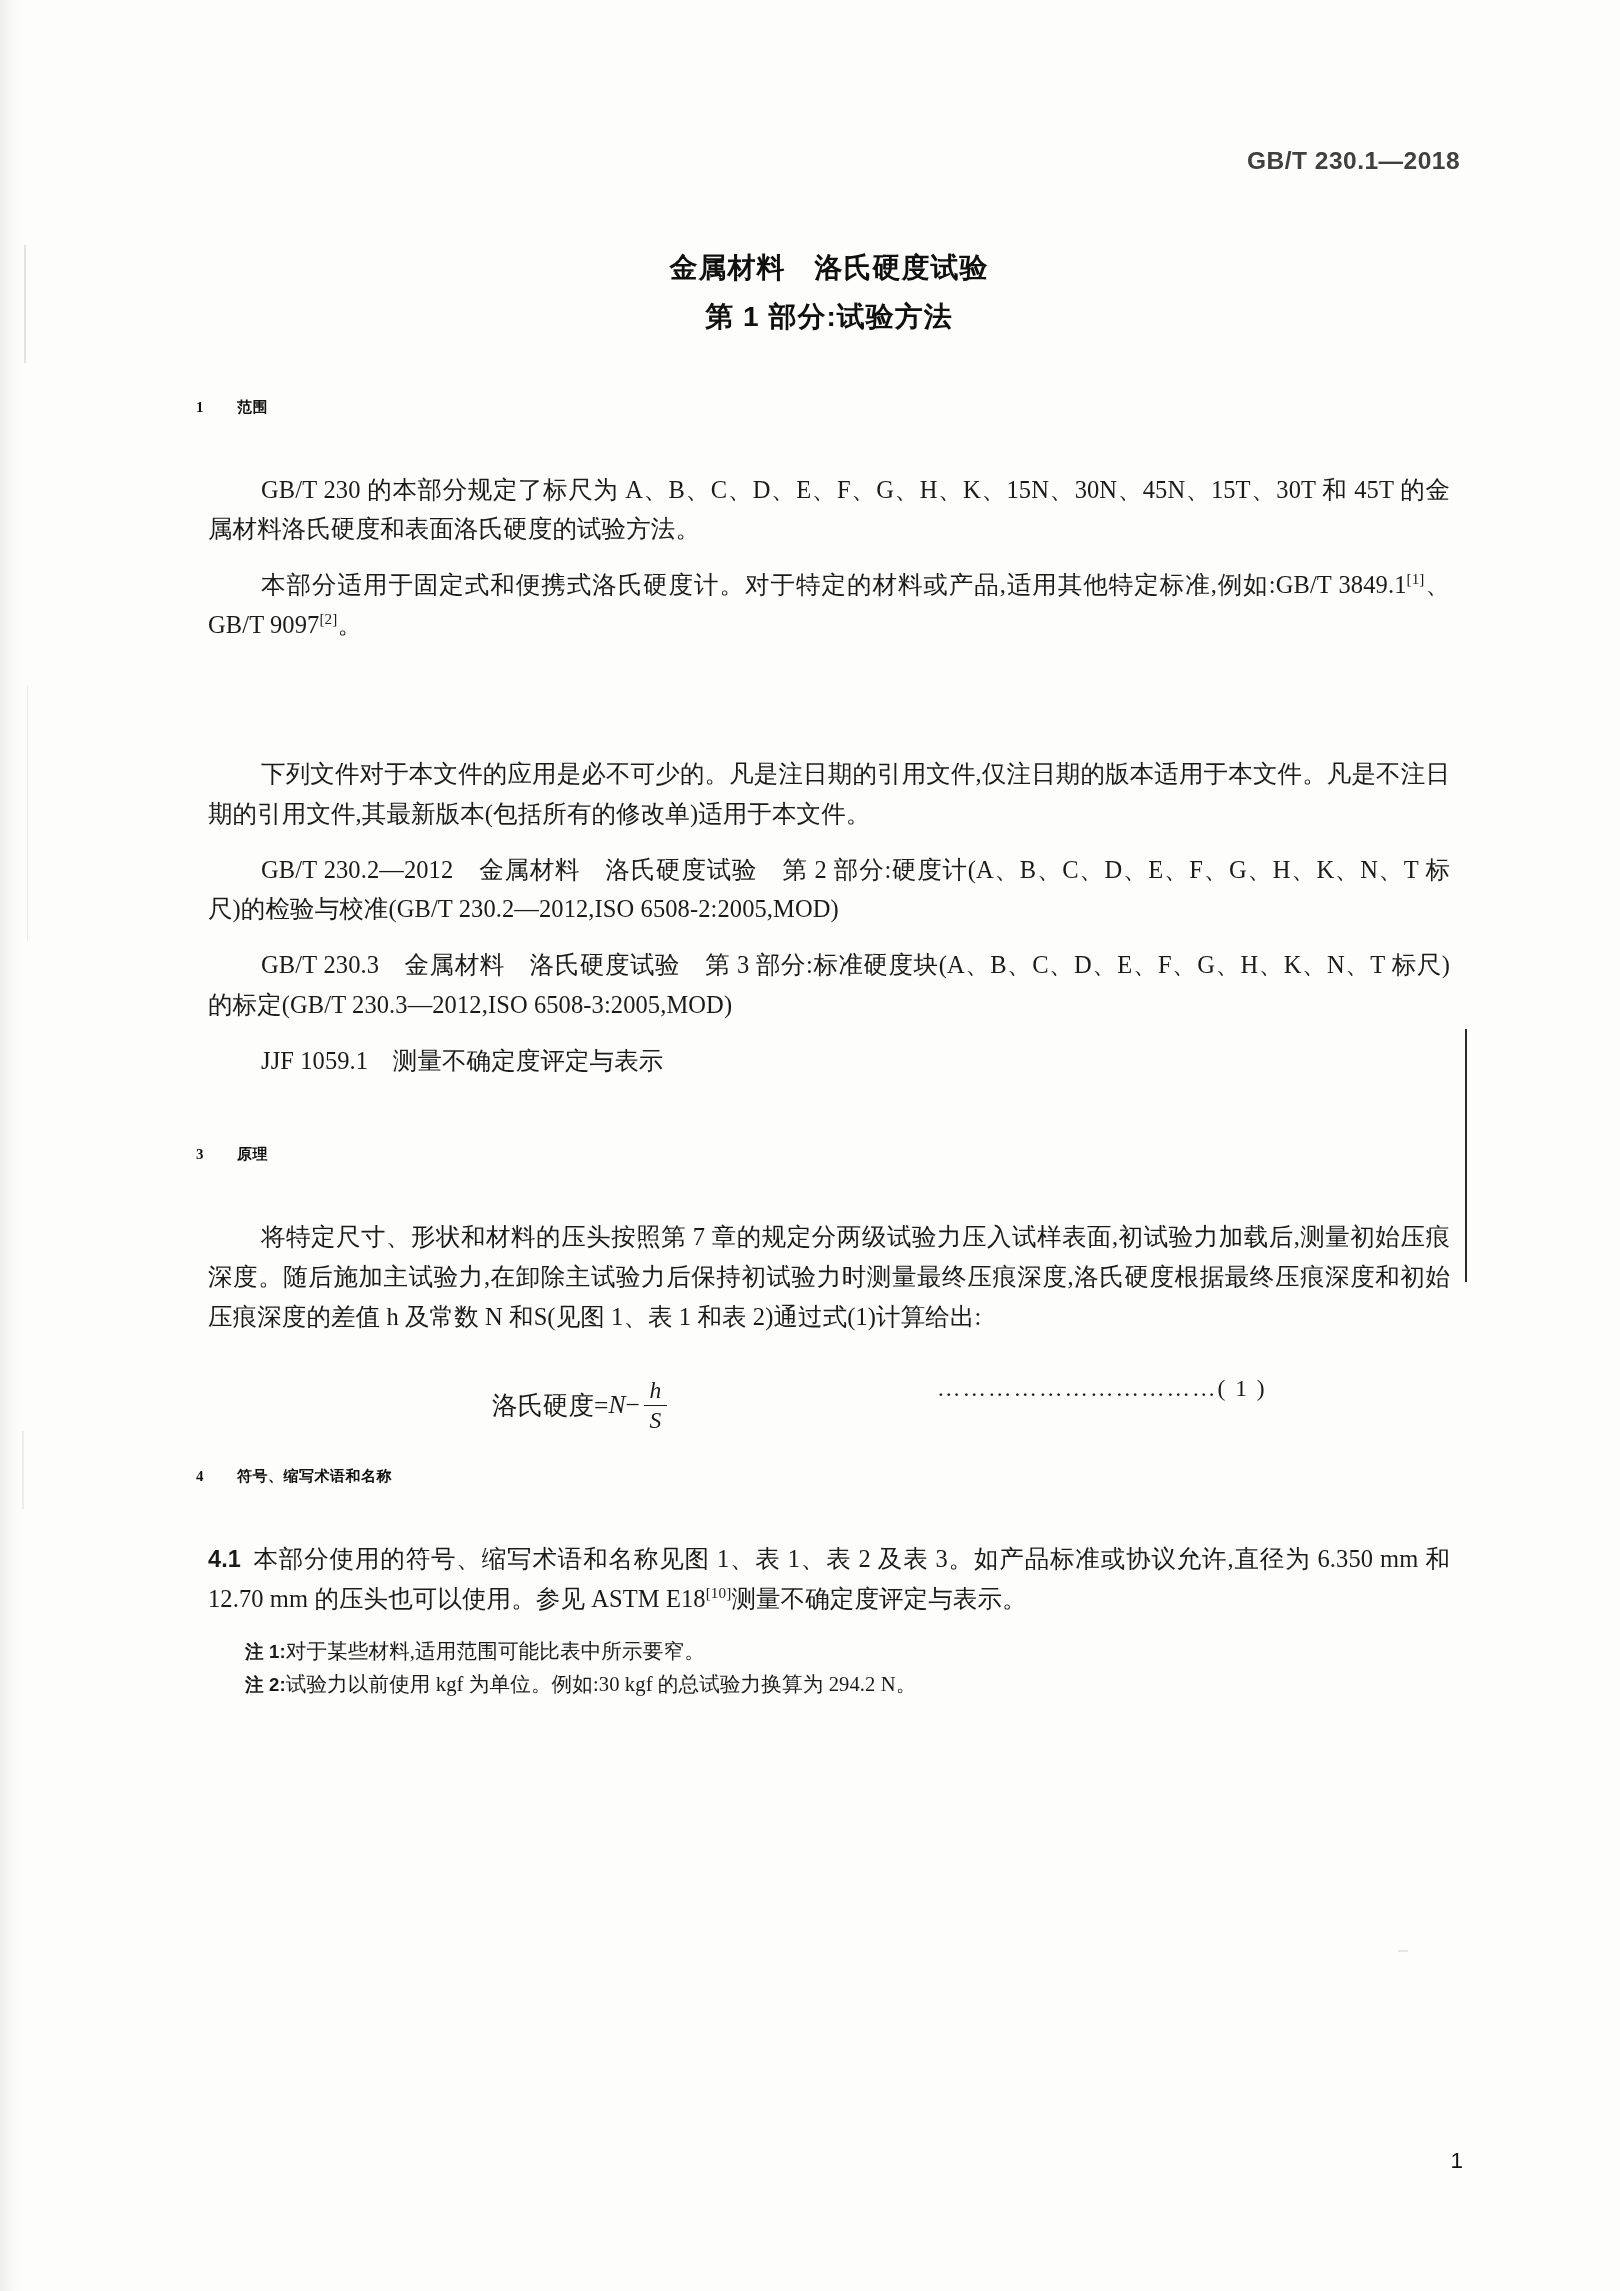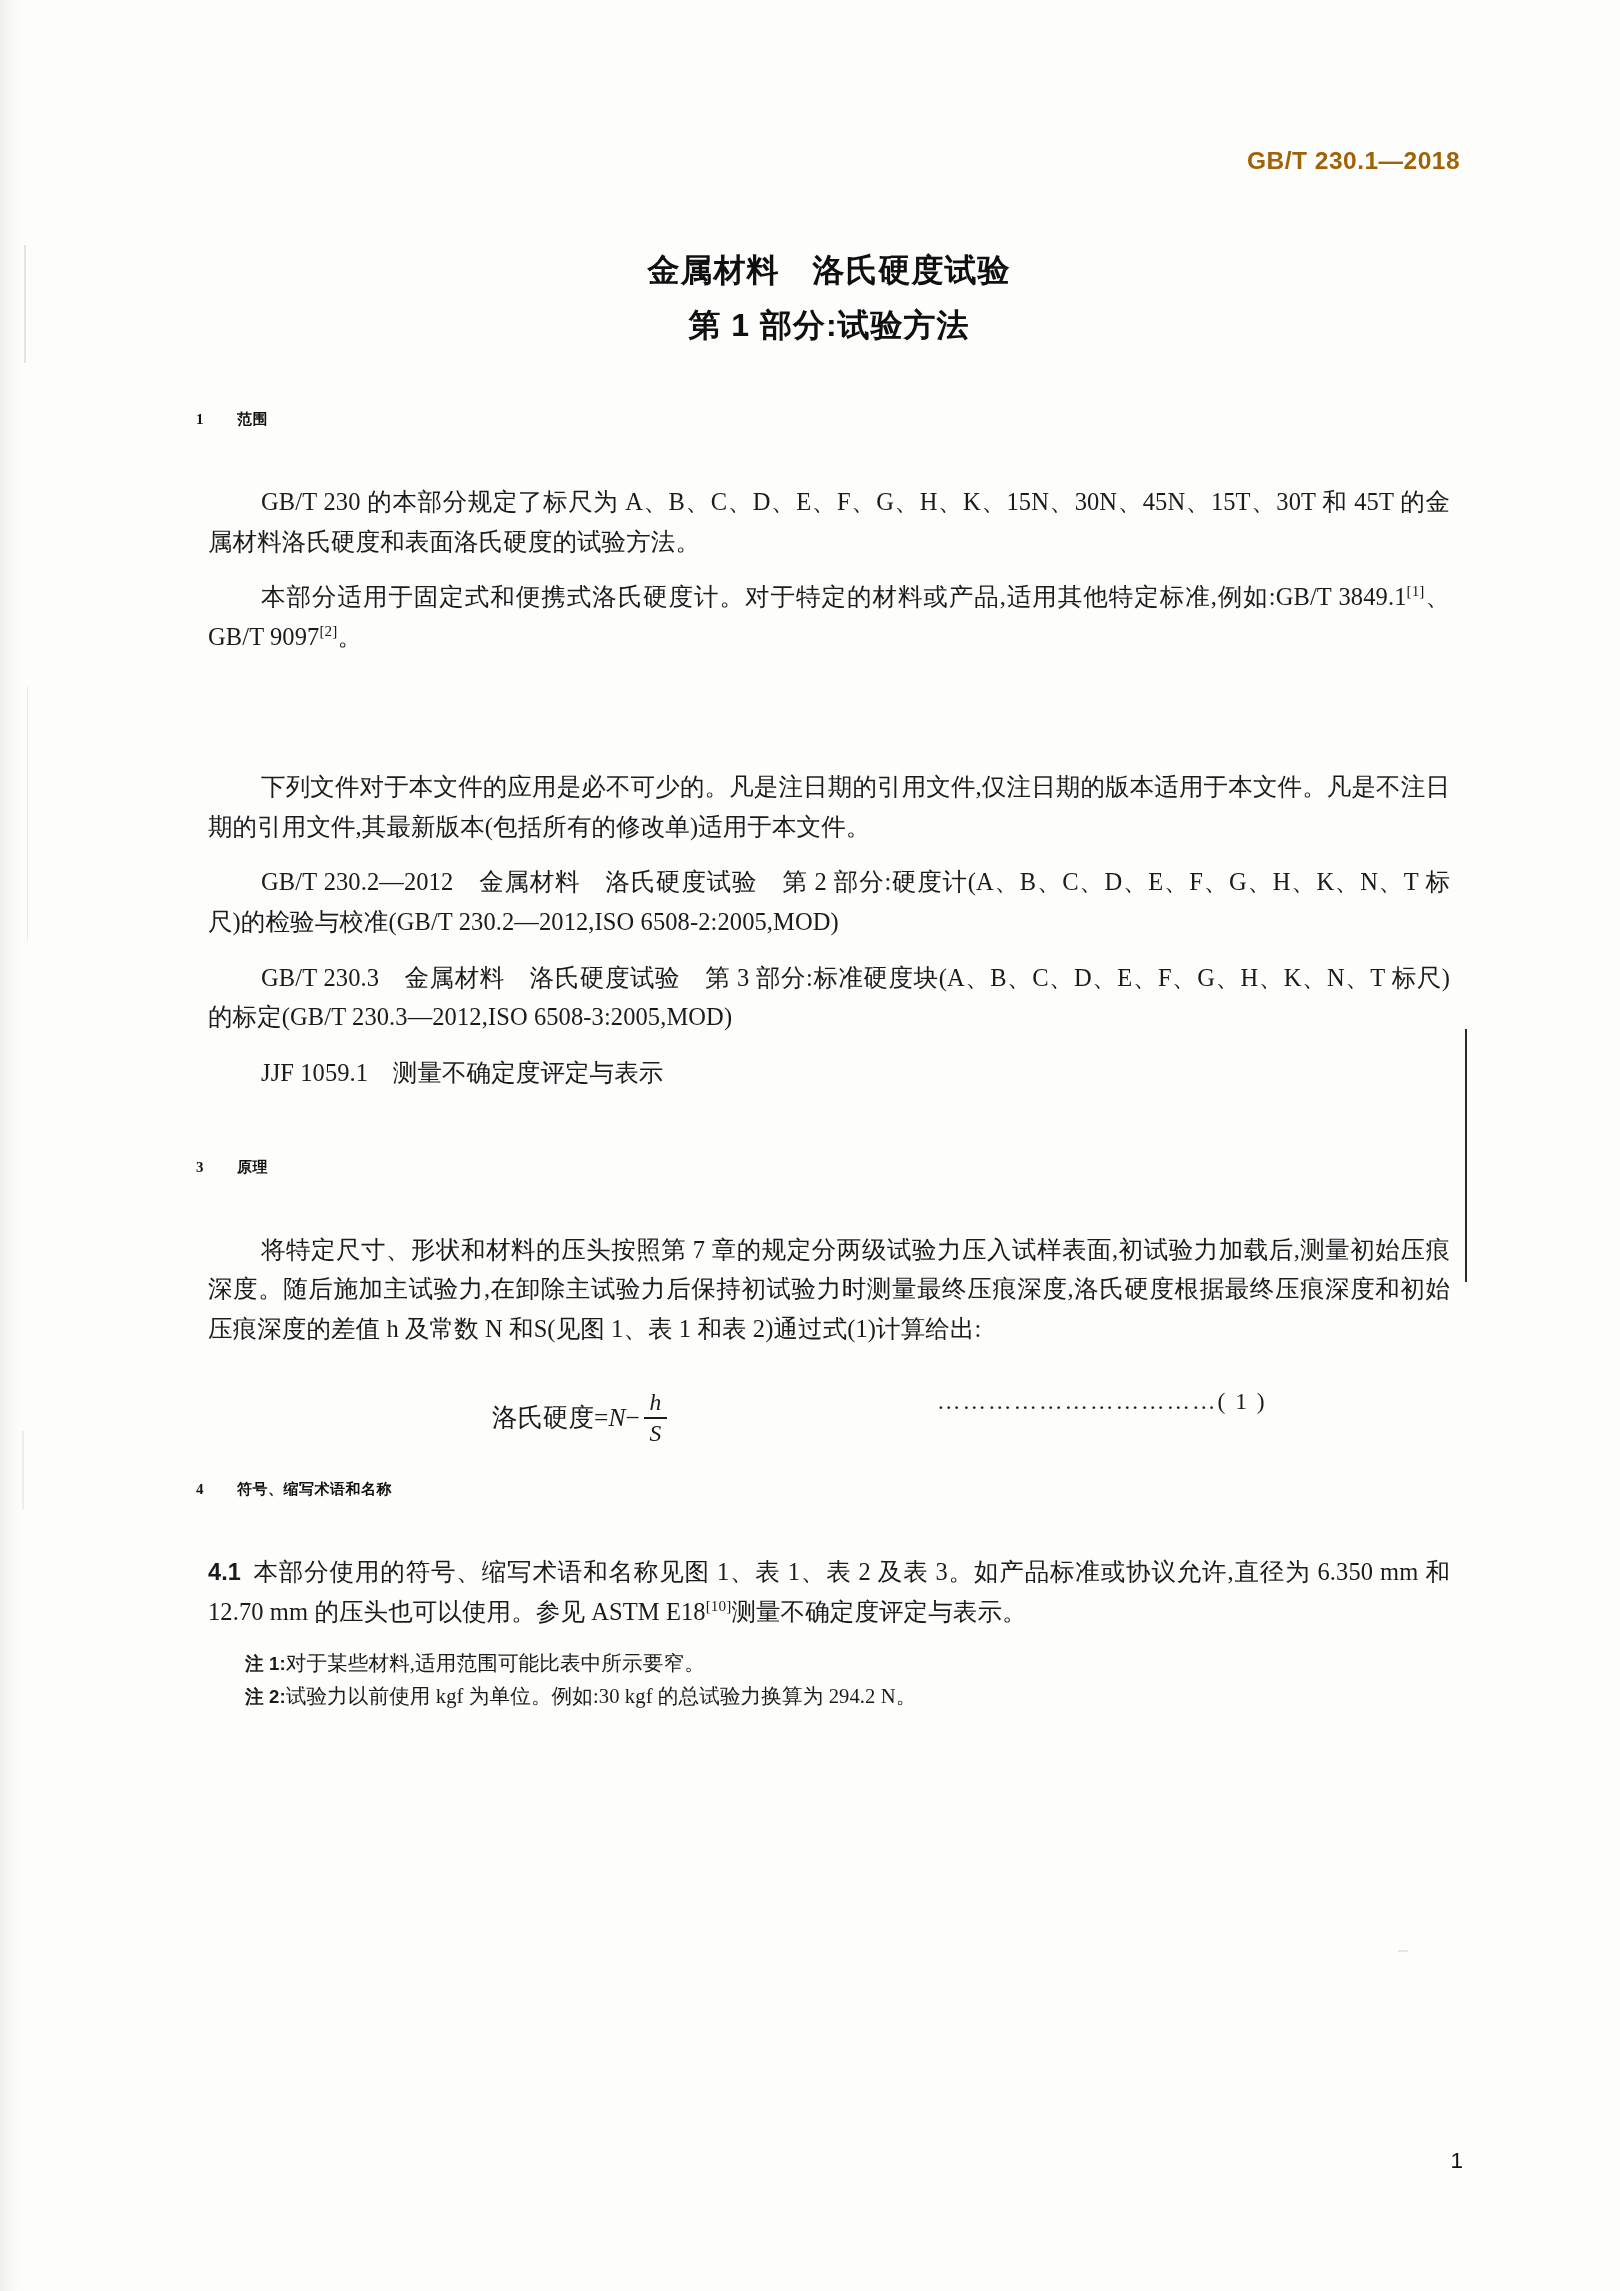--- a/index.html
+++ b/index.html
@@ -40,29 +40,29 @@
     top: 147px;
     width: 1274px;
   }
 
   .header-line {
     text-align: right;
     font-family: "Liberation Sans", sans-serif;
     font-weight: bold;
     font-size: 24.5px;
     letter-spacing: 0.5px;
-    color: #a16207;
+    color: #404040;
     margin-right: 5.9px;
   }
 
   .doc-title {
     text-align: center;
     font-family: "Liberation Sans", sans-serif;
     font-weight: bold;
-    font-size: 32px;
+    font-size: 28px;
     letter-spacing: 1px;
     margin-top: 71px;
     line-height: 1.55;
     color: #101010;
   }
   .doc-title .t2 { display:block; margin-top: 5.9px; }
 
   h2.clause {
     font-family: Liberation Serif, serif;
     font-weight: bold;

